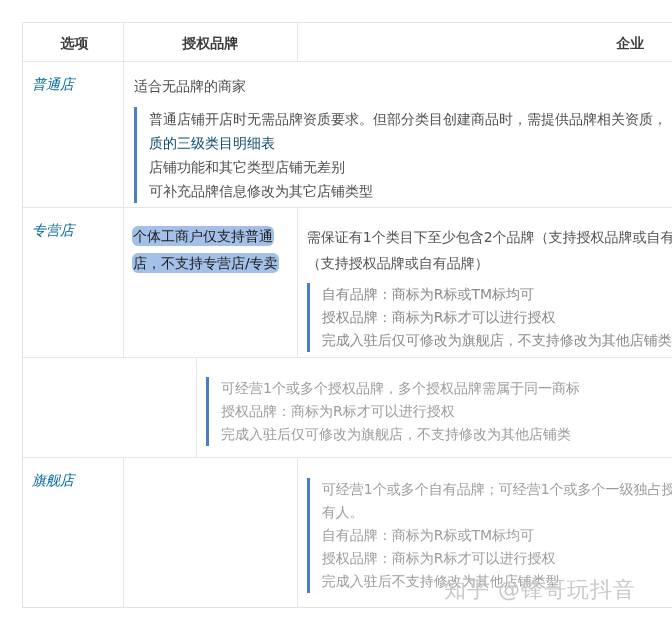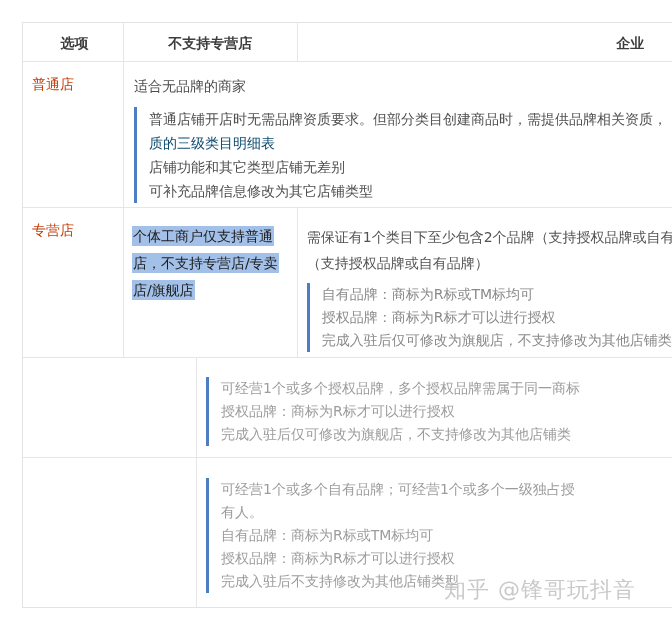--- a/index.html
+++ b/index.html
@@ -21,50 +21,50 @@
   .c3{width:657px;padding:16px 0 0 9px;}
   .cmerged{width:831px;padding:14px 0 0 10px;}
   .hrow{height:39px;}
   .hrow .cell{padding-top:12px;}
   .th{font-weight:bold;color:#3d3d3d;text-align:center;}
   .center{text-align:center;}
   .r1{height:146px;}
   .r2{height:150px;}
   .r3{height:100px;}
   .r4{height:150px;}
-  .label{color:#c2410c;}
+  .label{color:#0369a1;font-style:italic;}
   .intro{color:#4d4d4d;line-height:20px;}
   .quote{
     border-left:3px solid #4d7ec4;padding-left:12px;margin-top:11px;
   }
   .qline{line-height:24px;white-space:nowrap;color:#4f4f4f;}
   .qline23{line-height:23px;white-space:nowrap;}
   .gray2{color:#8a8a8a;}
   .gray3{color:#9c9c9c;}
   .link{color:#0c4a6e;text-decoration:none;cursor:pointer;}
   .introline{line-height:26px;white-space:nowrap;color:#525252;}
   .hlline{line-height:27px;}
-  .hlline span{background:#a3c0e8;color:#1d1d1d;padding:2px 1px;}
+  .hlline span{background:#a3c0e8;color:#1d1d1d;padding:2px 1px;border-radius:6px;}
   .q-r2{margin-top:7px;}
   .q-r3{margin-top:3px;}
   .q-r4{margin-top:4px;}
   .watermark{
     position:absolute;left:444px;top:575px;z-index:5;
     font-size:22px;color:#c9c9c9;letter-spacing:1px;white-space:nowrap;
   }
 </style>
 </head>
 <body>
 
 <div class="page">
   <div class="table">
 
     <div class="row hrow">
       <div class="cell c1 th">选项</div>
-      <div class="cell c2 th center">不支持专营店</div>
+      <div class="cell c2 th center">授权品牌</div>
       <div class="cell c3 th center">企业</div>
     </div>
 
     <div class="row r1">
       <div class="cell c1 label">普通店</div>
       <div class="cell cmerged">
         <div class="intro">适合无品牌的商家</div>
         <div class="quote">
           <div class="qline">普通店铺开店时无需品牌资质要求。但部分类目创建商品时，需提供品牌相关资质，</div>
           <div class="qline"><a class="link">质的三级类目明细表</a></div>
@@ -72,21 +72,20 @@
           <div class="qline">可补充品牌信息修改为其它店铺类型</div>
         </div>
       </div>
     </div>
 
     <div class="row r2">
       <div class="cell c1 label">专营店</div>
       <div class="cell c2">
         <div class="hlline"><span>个体工商户仅支持普通</span></div>
         <div class="hlline"><span>店，不支持专营店/专卖</span></div>
-        <div class="hlline"><span>店/旗舰店</span></div>
       </div>
       <div class="cell c3">
         <div class="introline">需保证有1个类目下至少包含2个品牌（支持授权品牌或自有</div>
         <div class="introline">（支持授权品牌或自有品牌）</div>
         <div class="quote q-r2 gray2">
           <div class="qline23">自有品牌：商标为R标或TM标均可</div>
           <div class="qline23">授权品牌：商标为R标才可以进行授权</div>
           <div class="qline23">完成入驻后仅可修改为旗舰店，不支持修改为其他店铺类</div>
         </div>
       </div>
@@ -97,20 +96,21 @@
       <div class="cell c3">
         <div class="quote q-r3 gray3">
           <div class="qline23">可经营1个或多个授权品牌，多个授权品牌需属于同一商标</div>
           <div class="qline23">授权品牌：商标为R标才可以进行授权</div>
           <div class="qline23">完成入驻后仅可修改为旗舰店，不支持修改为其他店铺类</div>
         </div>
       </div>
     </div>
 
     <div class="row r4 last">
+      <div class="cell c1 label">旗舰店</div>
       <div class="cell c2"></div>
       <div class="cell c3">
         <div class="quote q-r4 gray3">
           <div class="qline23">可经营1个或多个自有品牌；可经营1个或多个一级独占授</div>
           <div class="qline23">有人。</div>
           <div class="qline23">自有品牌：商标为R标或TM标均可</div>
           <div class="qline23">授权品牌：商标为R标才可以进行授权</div>
           <div class="qline23">完成入驻后不支持修改为其他店铺类型</div>
         </div>
       </div>

